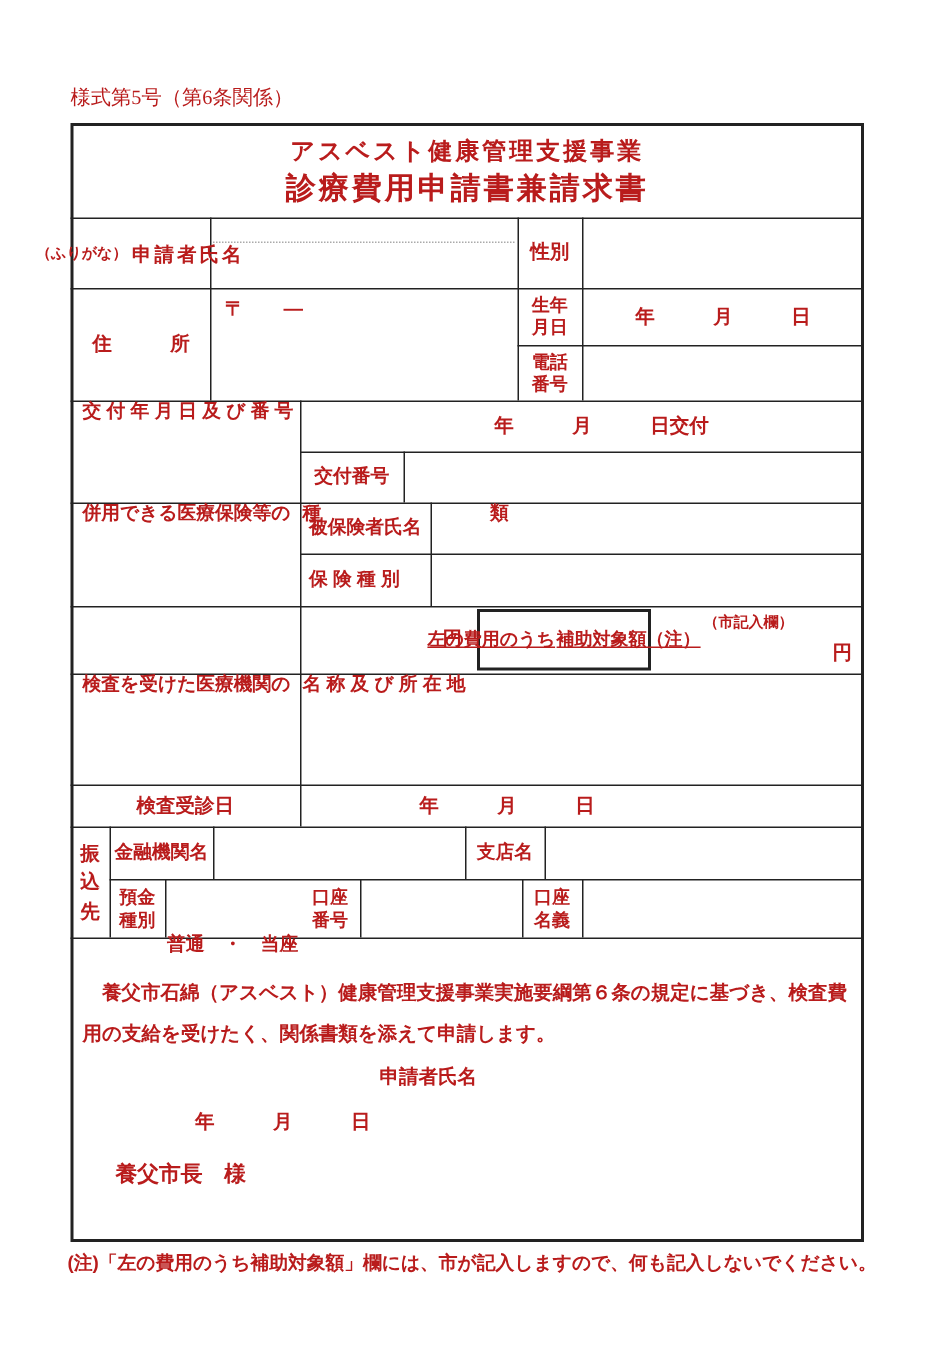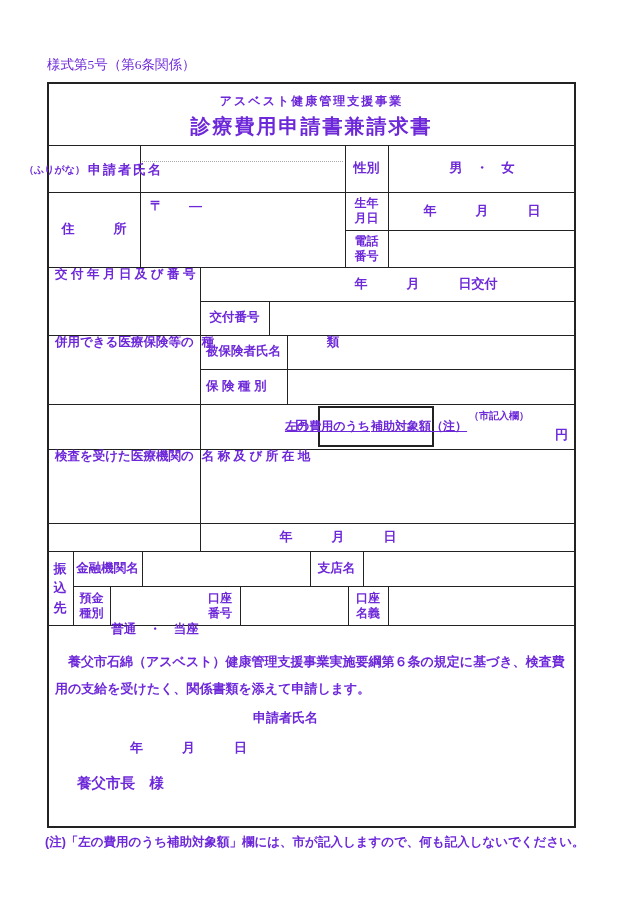--- a/index.html
+++ b/index.html
@@ -12,42 +12,42 @@
     overflow:hidden;
   }
   .serif{font-family:"Liberation Serif","DejaVu Serif",serif;}
   
   .hl{position:absolute;height:1px;background:#222;}
   .vl{position:absolute;width:1px;background:#222;}
   .rect{position:absolute;box-sizing:border-box;border:2px solid #222;background:transparent;}
   
   .t{
     position:absolute;display:flex;align-items:center;justify-content:center;
-    font-size:13px;font-weight:bold;color:#6d28d9;line-height:1.25;
+    font-size:13px;font-weight:bold;color:#b91c1c;line-height:1.25;
     box-sizing:border-box;white-space:nowrap;
   }
   .col{flex-direction:row;}
   .left{justify-content:flex-start;}
   .right{justify-content:flex-end;}
   .top{align-items:flex-start;}
   .preline{white-space:pre-line;text-align:left;}
   .sm{font-size:10px;}
   .dotted{position:absolute;border-top:1px dotted #aaa;height:0;}
   .wrap{white-space:normal;}
 </style>
 </head>
 <body>
 
 <div id="page">
 
   <div class="t left serif" style="left:47px;top:55px;width:260px;height:20px;font-weight:normal;font-size:13.5px;">様式第5号（第6条関係）</div>
 
   <div class="rect" style="left:47px;top:82px;width:529px;height:746px;"></div>
 
-  <div class="t" style="left:47px;top:88px;width:529px;height:27px;font-size:12px;letter-spacing:2px;">アスベスト健康管理支援事業</div>
+  <div class="t" style="left:47px;top:88px;width:529px;height:27px;font-size:16px;letter-spacing:2px;">アスベスト健康管理支援事業</div>
   <div class="t" style="left:47px;top:113px;width:529px;height:27px;font-size:20px;letter-spacing:2px;">診療費用申請書兼請求書</div>
 
   <div class="hl" style="left:47px;top:145px;width:529px;"></div>
   <div class="hl" style="left:47px;top:192px;width:529px;"></div>
   <div class="hl" style="left:345px;top:230px;width:231px;"></div>
   <div class="hl" style="left:47px;top:267px;width:529px;"></div>
   <div class="hl" style="left:200px;top:301px;width:376px;"></div>
   <div class="hl" style="left:47px;top:335px;width:529px;"></div>
   <div class="hl" style="left:200px;top:369px;width:376px;"></div>
   <div class="hl" style="left:47px;top:404px;width:529px;"></div>
@@ -72,36 +72,35 @@
   <div class="vl" style="left:348px;top:586px;height:39px;"></div>
   <div class="vl" style="left:388px;top:586px;height:39px;"></div>
 
   <div class="t col" style="left:47px;top:150px;width:93px;height:40px;gap:3px;">
     <span class="sm">（ふりがな）</span>
     <span style="letter-spacing:2px;">申請者氏名</span>
   </div>
   <div class="dotted" style="left:142px;top:161px;width:201px;"></div>
   <div style="position:absolute;left:141px;top:146px;width:203px;height:45px;"></div>
   <div class="t" style="left:345px;top:145px;width:43px;height:47px;">性別</div>
-  <div class="t" style="left:388px;top:145px;width:188px;height:47px;">男　・　女</div>
 
   <div class="t" style="left:55px;top:192px;width:78px;height:75px;">住　　　所</div>
   <div class="t left" style="left:150px;top:196px;width:180px;height:20px;">〒　　―</div>
   <div style="position:absolute;left:141px;top:193px;width:203px;height:73px;"></div>
   <div class="t preline" style="left:345px;top:192px;width:43px;height:38px;font-size:12px;">生年
 月日</div>
   <div class="t" style="left:388px;top:192px;width:188px;height:38px;">年　　　月　　　日</div>
   <div class="t preline" style="left:345px;top:230px;width:43px;height:37px;font-size:12px;">電話
 番号</div>
   <div style="position:absolute;left:389px;top:231px;width:187px;height:35px;"></div>
 
   <div class="t col left" style="left:55px;top:267px;width:145px;height:68px;gap:6px;align-items:flex-start;font-size:12.5px;">
     <span>交 付 年 月 日 及 び 番 号</span>
   </div>
-  <div class="t" style="left:217px;top:267px;width:376px;height:34px;padding-left:42px;">年　　　月　　　日交付</div>
+  <div class="t" style="left:192px;top:267px;width:376px;height:34px;padding-left:42px;">年　　　月　　　日交付</div>
   <div class="t" style="left:200px;top:301px;width:69px;height:34px;font-size:12.5px;">交付番号</div>
   <div style="position:absolute;left:270px;top:302px;width:306px;height:33px;"></div>
 
   <div class="t col left" style="left:55px;top:335px;width:145px;height:69px;gap:8px;align-items:flex-start;font-size:12.5px;">
     <span>併用できる医療保険等の</span>
     <span>種　　　　　　　　　類</span>
   </div>
   <div class="t left" style="left:206px;top:335px;width:81px;height:34px;font-size:12.5px;text-align:center;">被保険者氏名</div>
   <div style="position:absolute;left:288px;top:336px;width:288px;height:33px;"></div>
   <div class="t left" style="left:206px;top:369px;width:81px;height:35px;font-size:12.5px;">保 険 種 別</div>
@@ -116,20 +115,21 @@
   </div>
   <div class="t sm" style="left:435px;top:409px;width:128px;height:14px;">（市記入欄）</div>
   <div class="t right" style="left:435px;top:424px;width:133px;height:22px;">円</div>
 
   <div class="t col left" style="left:55px;top:449px;width:145px;height:74px;gap:8px;align-items:flex-start;font-size:12.5px;">
     <span>検査を受けた医療機関の</span>
     <span>名 称 及 び 所 在 地</span>
   </div>
   <div style="position:absolute;left:201px;top:450px;width:375px;height:72px;"></div>
 
+  <div class="t" style="left:47px;top:523px;width:153px;height:28px;">検査受診日</div>
   <div class="t" style="left:200px;top:523px;width:376px;height:28px;padding-right:100px;">年　　　月　　　日</div>
 
   <div class="t preline" style="left:47px;top:551px;width:26px;height:74px;font-size:13px;line-height:1.5;">振
 込
 先</div>
   <div class="t" style="left:73px;top:551px;width:69px;height:35px;font-size:12.5px;">金融機関名</div>
   <div style="position:absolute;left:143px;top:552px;width:167px;height:33px;"></div>
   <div class="t" style="left:310px;top:551px;width:53px;height:35px;font-size:12.5px;">支店名</div>
   <div style="position:absolute;left:364px;top:552px;width:212px;height:33px;"></div>
   <div class="t preline" style="left:73px;top:586px;width:37px;height:39px;font-size:12px;">預金

